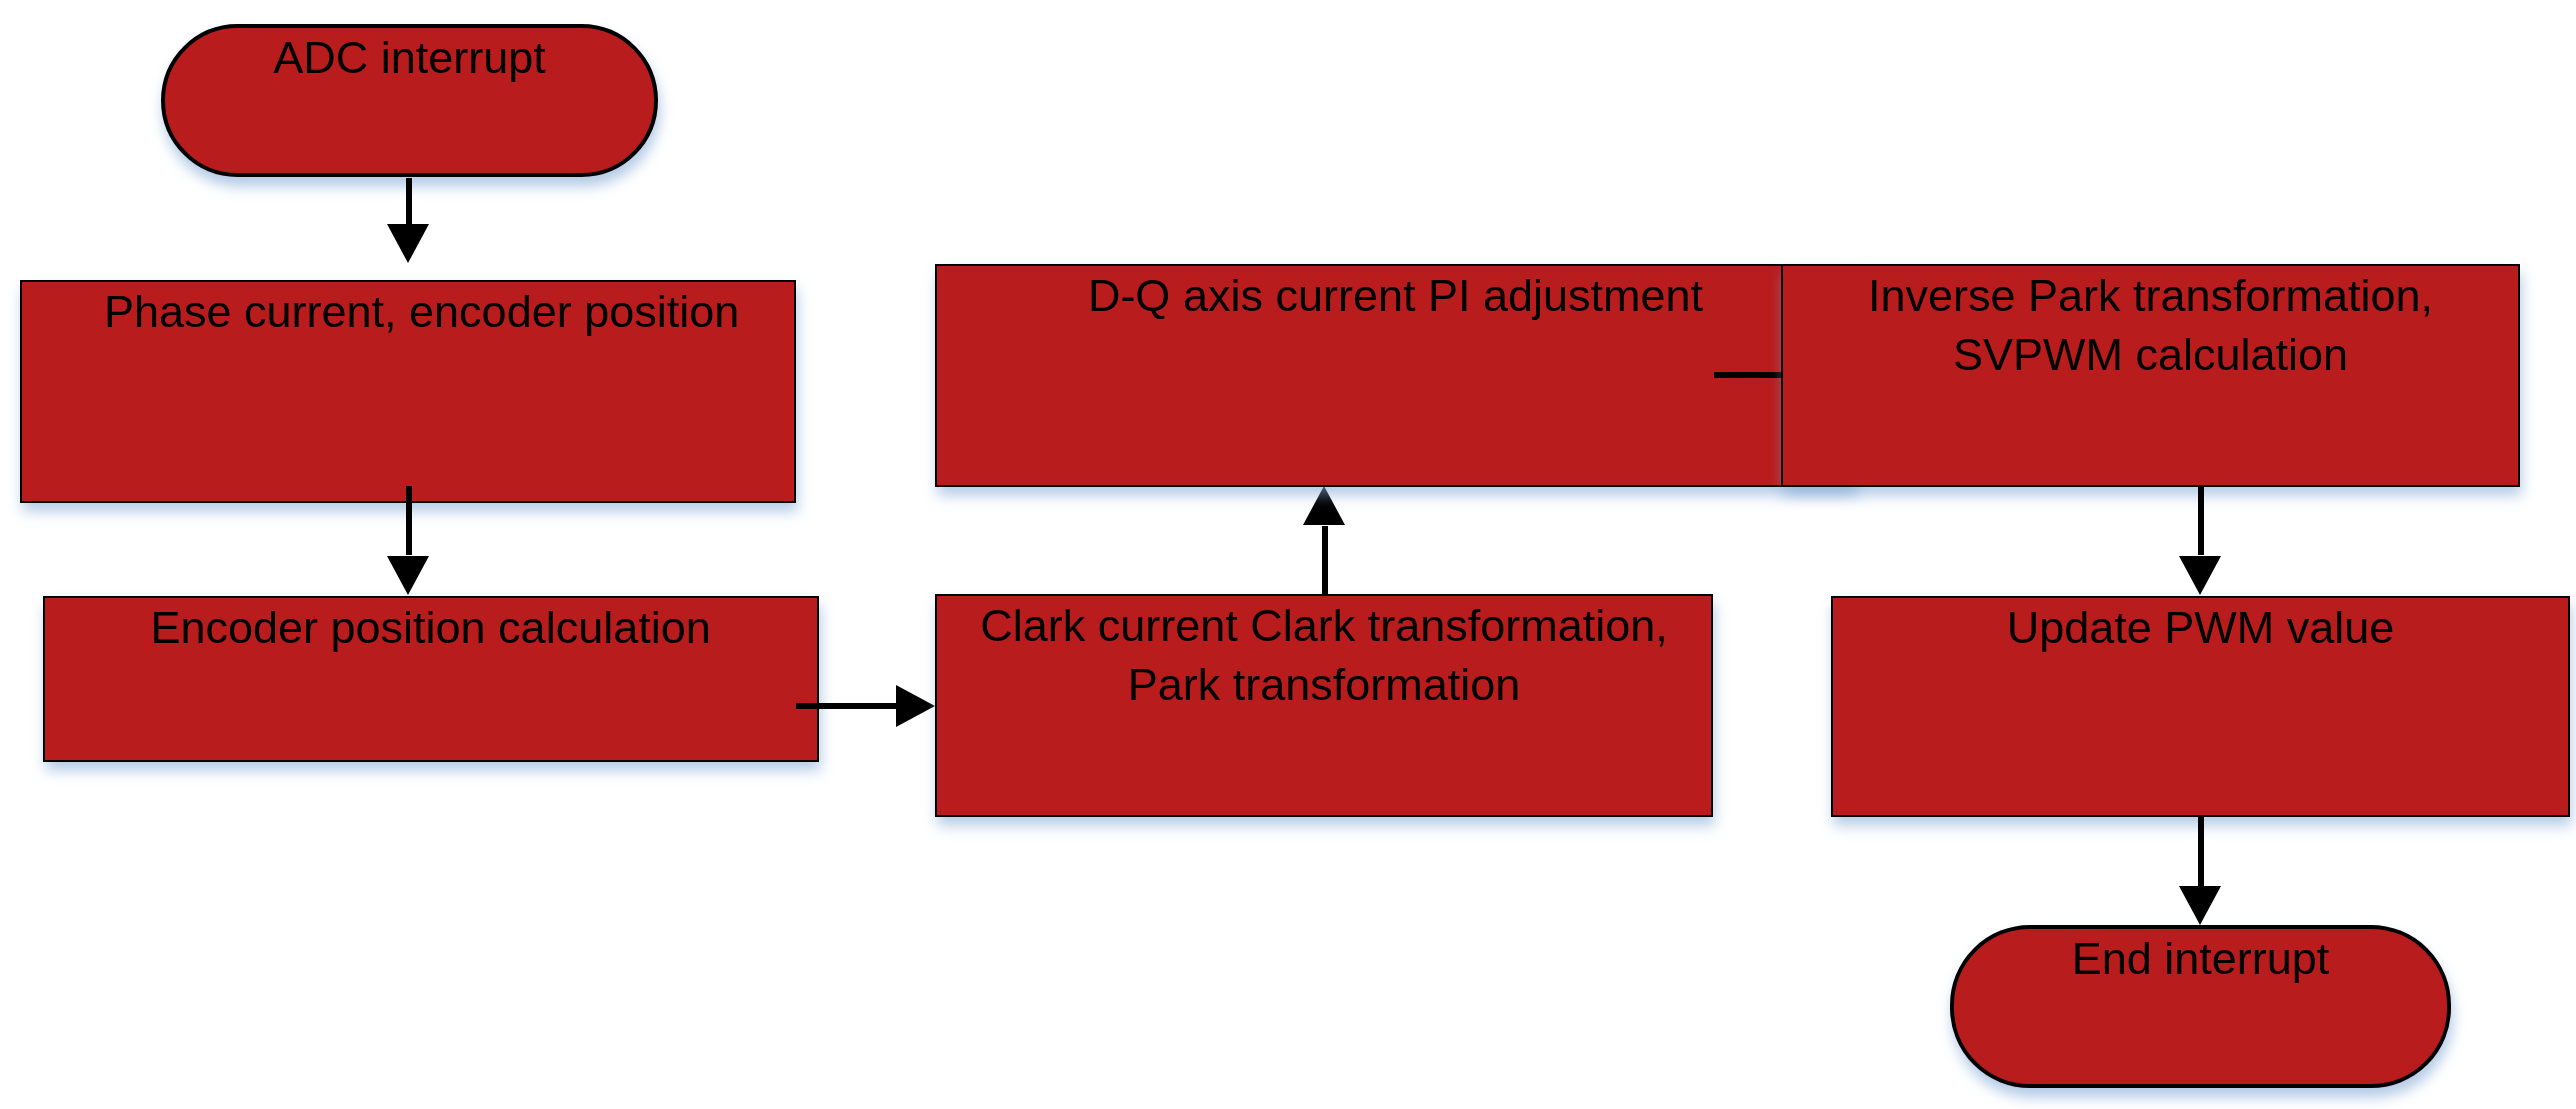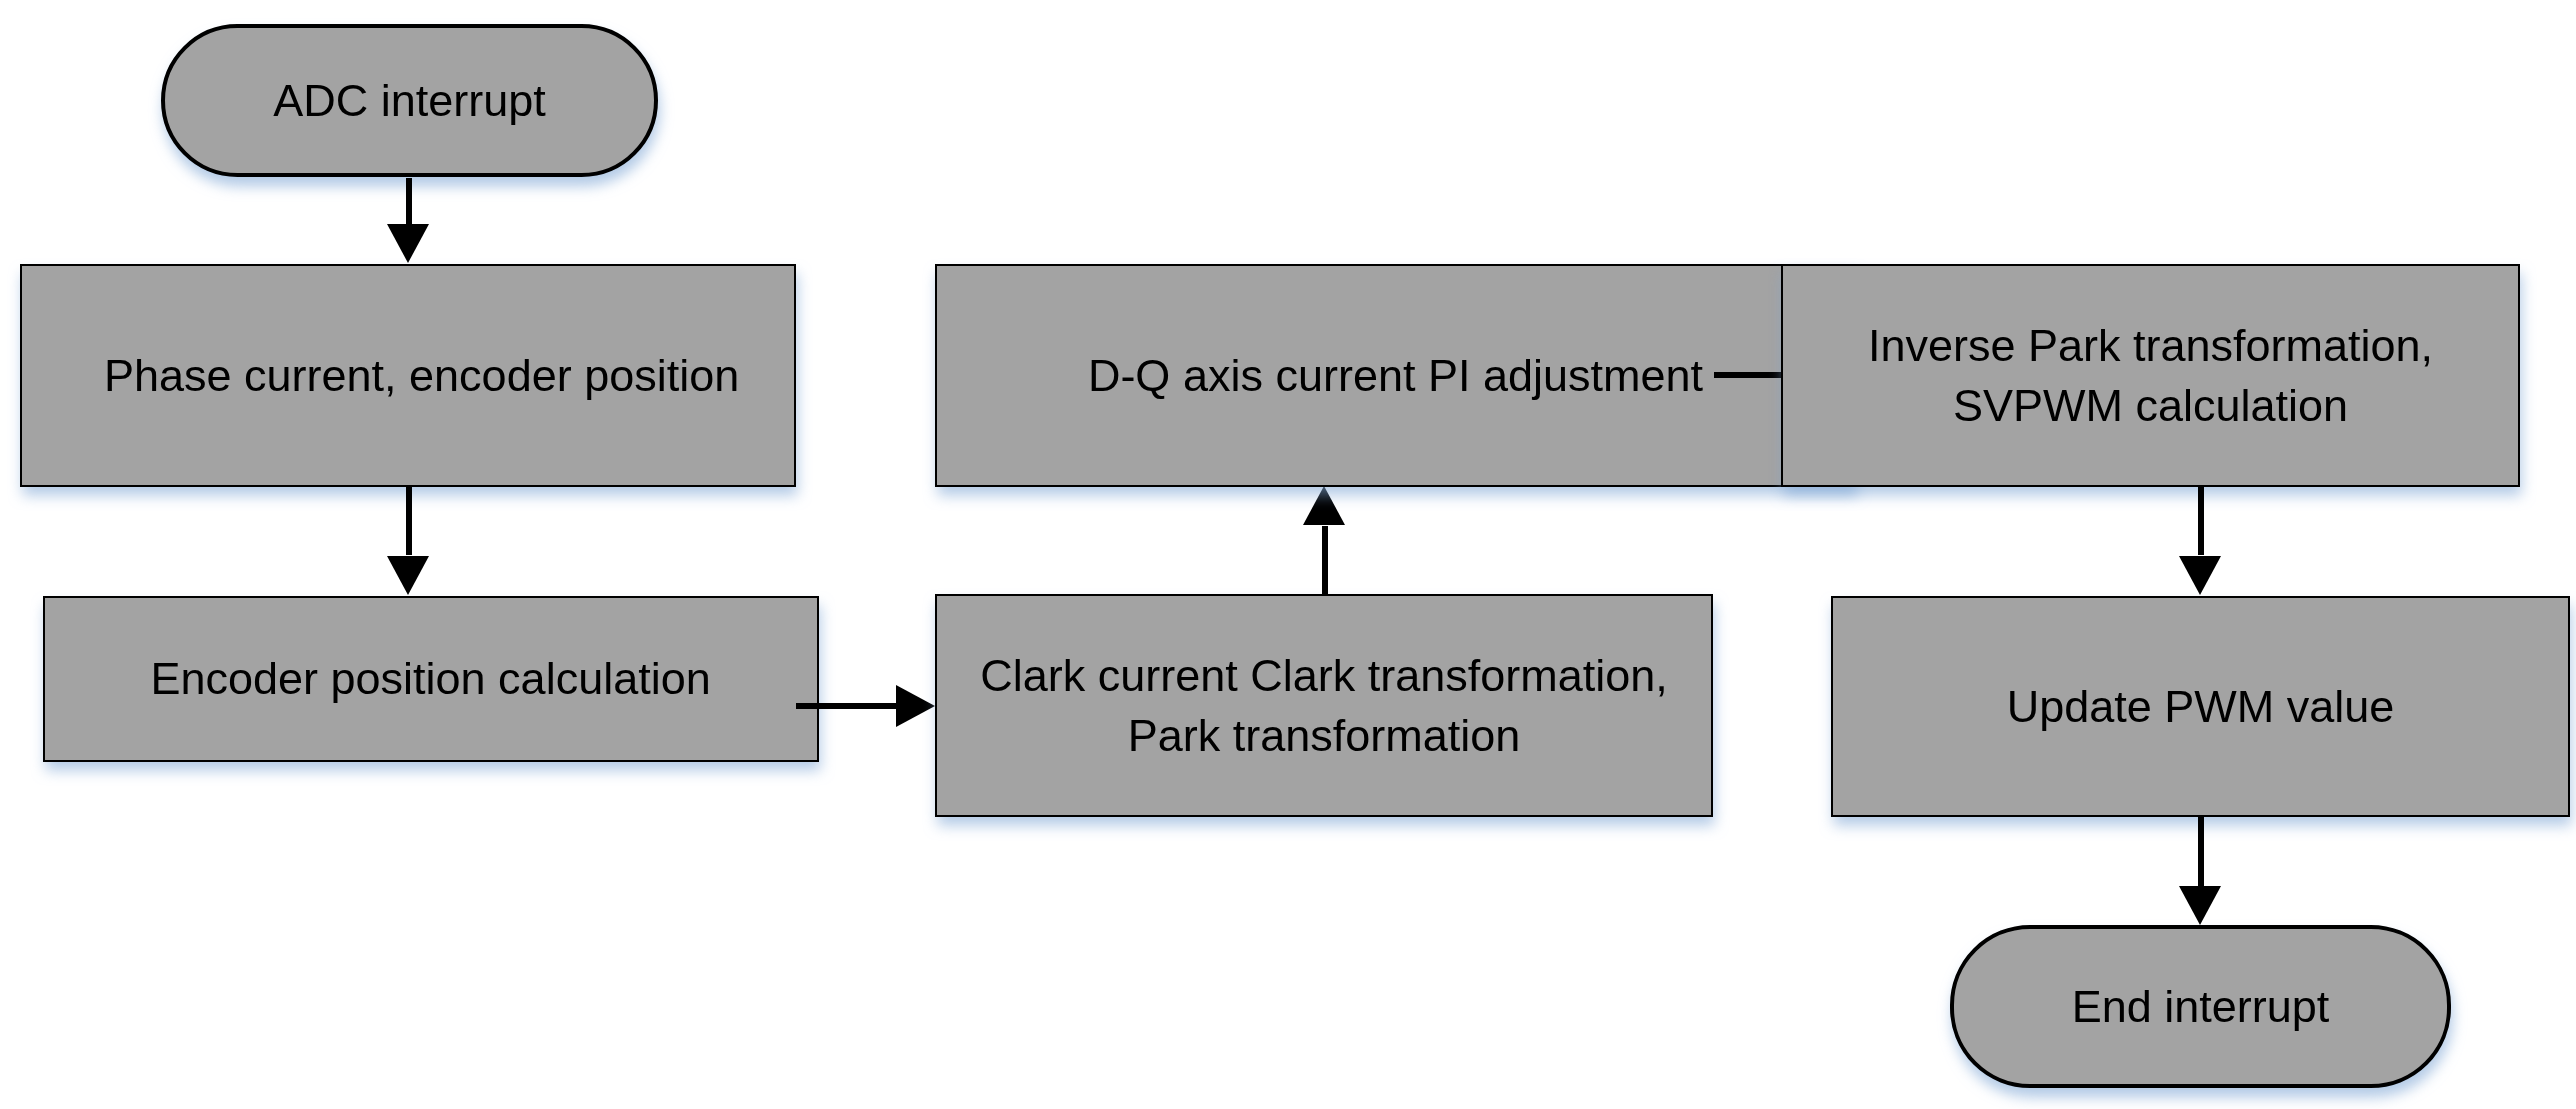--- a/index.html
+++ b/index.html
@@ -11,24 +11,24 @@
     position: relative;
     width: 2576px;
     height: 1109px;
     background: #ffffff;
     overflow: hidden;
     font-family: "Liberation Sans", sans-serif;
   }
   .node {
     position: absolute;
     box-sizing: border-box;
-    background: #a3a3a3;
+    background: #b91c1c;
     border: 2.8px solid #000000;
     display: flex;
-    align-items: center;
+    align-items: flex-start;
     justify-content: center;
     text-align: center;
     box-shadow: 1.9px 9.4px 13px rgba(130, 168, 214, 0.6);
   }
   .terminator {
     border-width: 4.7px;
     border-radius: 80px;
   }
   .label {
     display: block;
@@ -72,21 +72,21 @@
     <span class="label">
       <span class="line">ADC interrupt</span>
     </span>
   </div>
 
   <div>
     <div class="stem" style="left:406px; top:178px; width:5.6px; height:49px;"></div>
     <div class="head head-down" style="left:387px; top:224px;"></div>
   </div>
 
-  <div class="node" style="left:19.6px; top:264px; width:776px; height:223px;padding-left:28px;">
+  <div class="node" style="left:19.6px; top:280px; width:776px; height:223px;padding-left:28px;">
     <span class="label">
       <span class="line">Phase current, encoder position</span>
     </span>
   </div>
 
   <div>
     <div class="stem" style="left:406px; top:486px; width:5.6px; height:69px;"></div>
     <div class="head head-down" style="left:387px; top:556px;"></div>
   </div>
 

